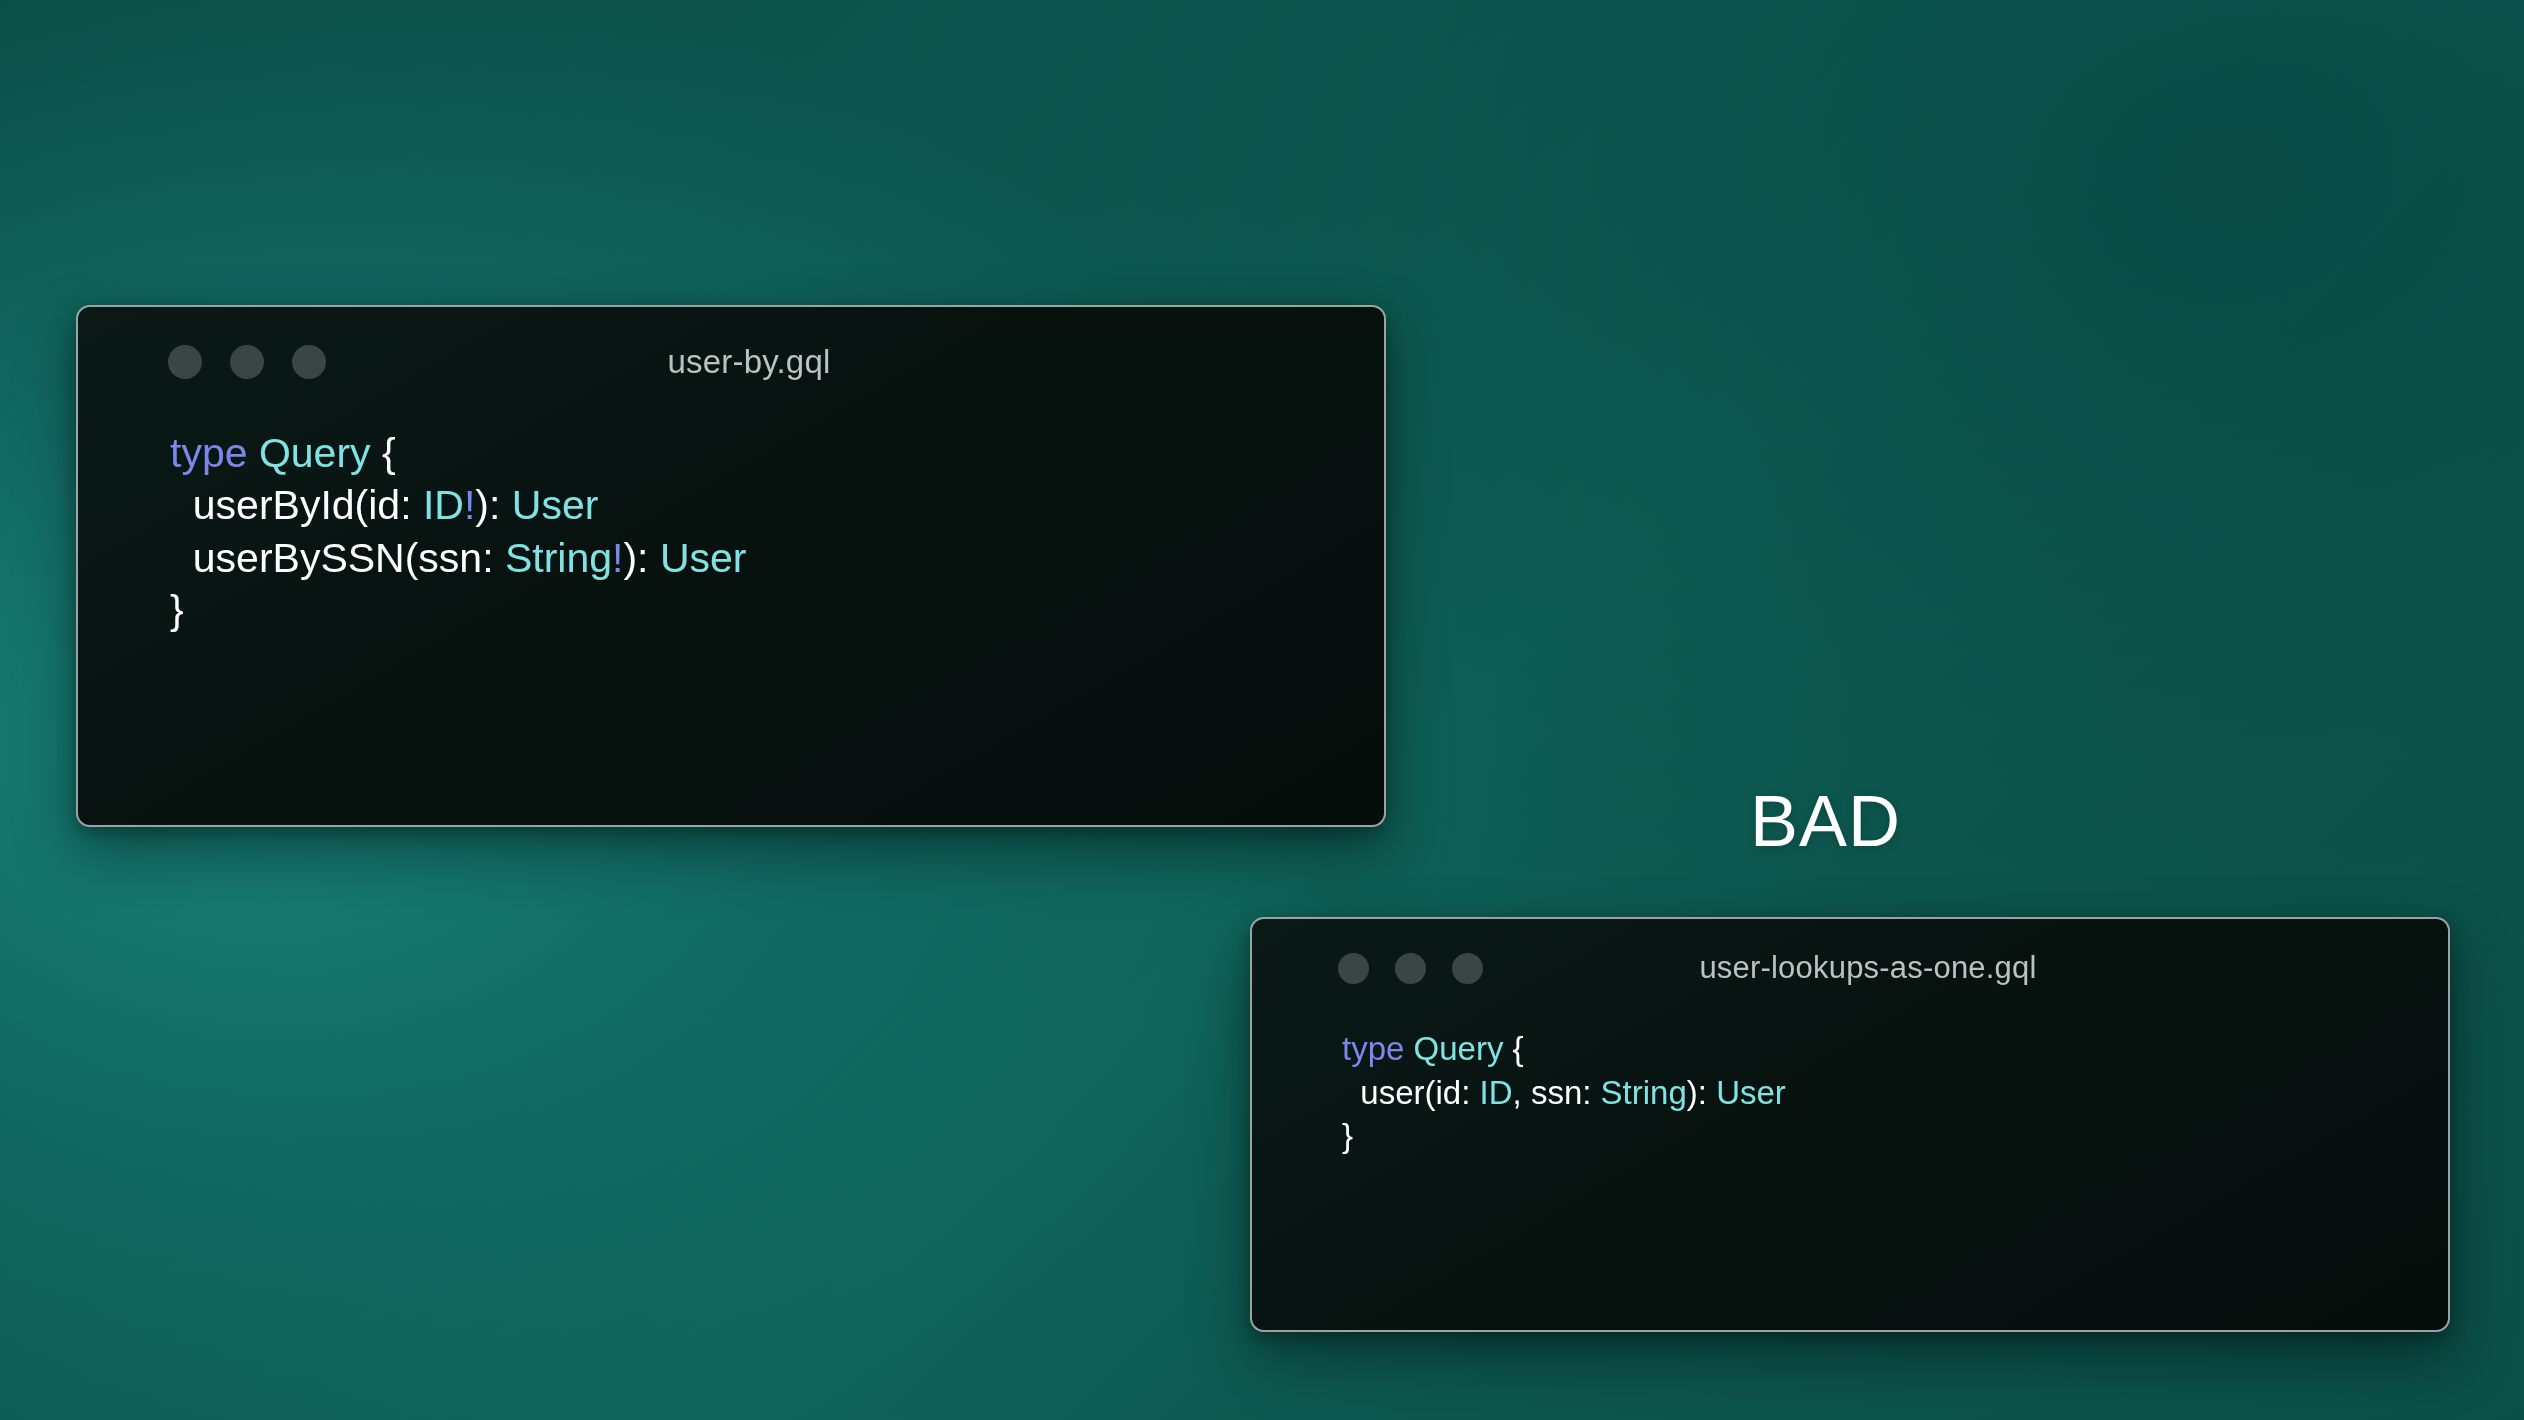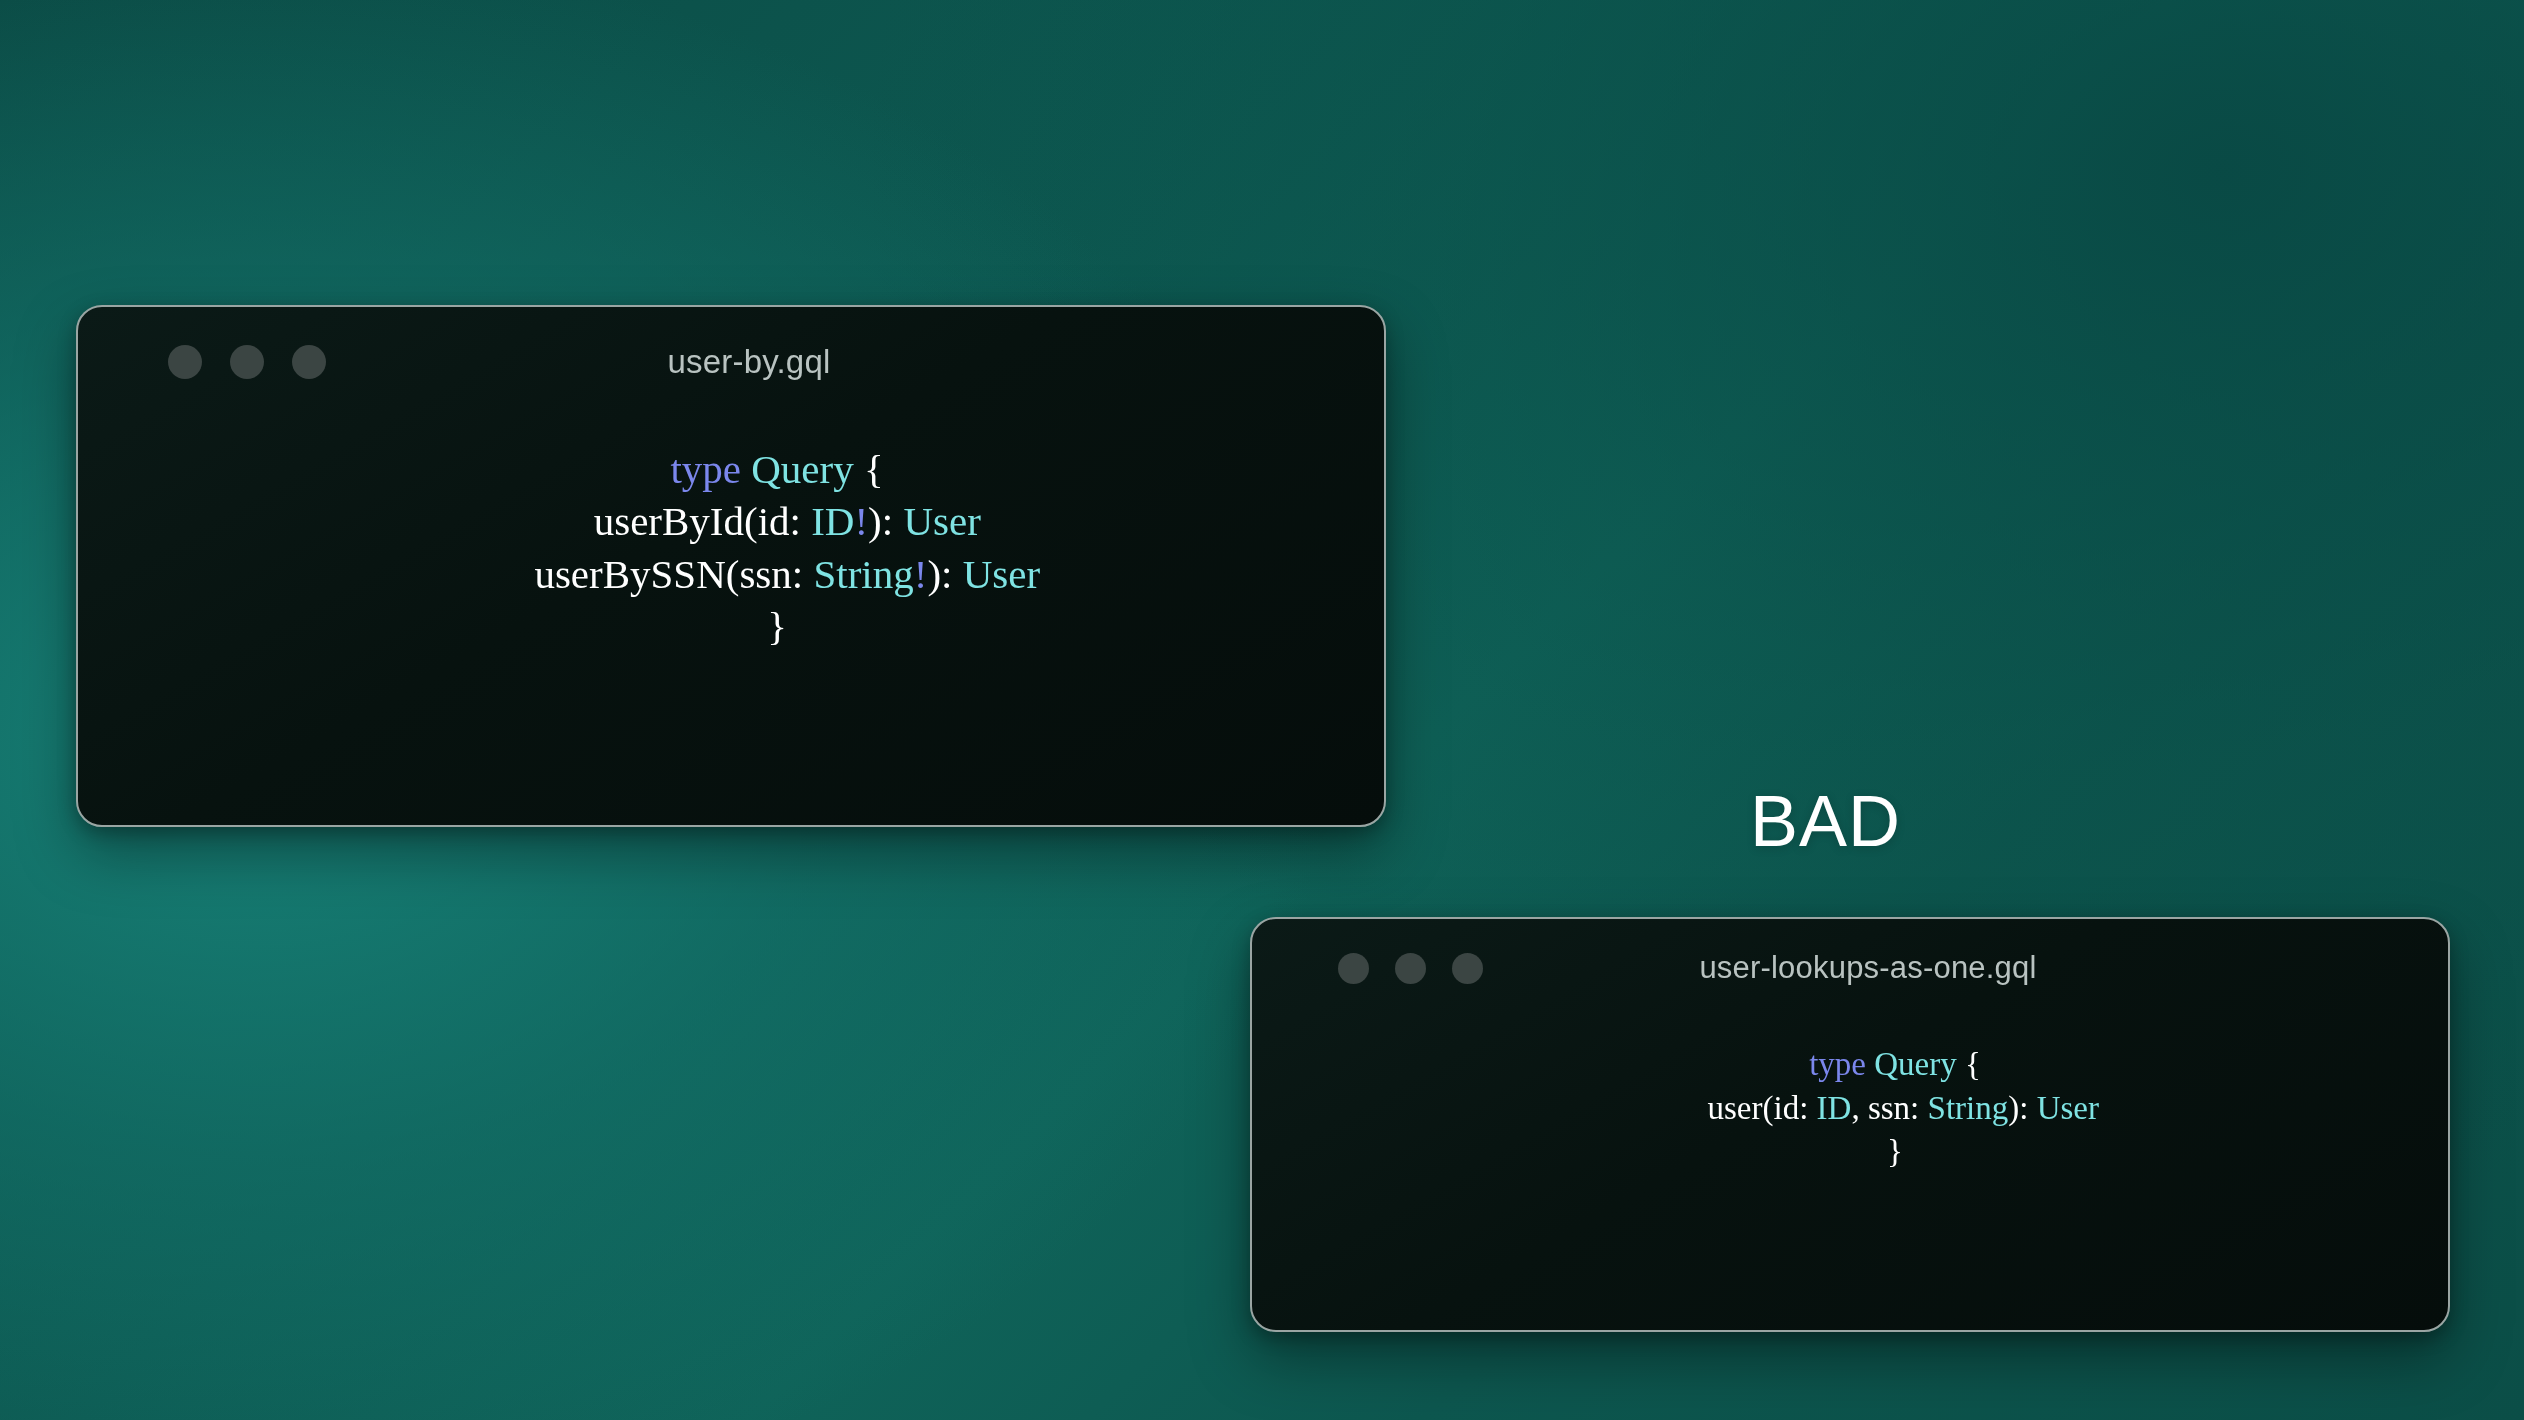--- a/index.html
+++ b/index.html
@@ -43,21 +43,21 @@
   }
   #label-bad {
     left: 1750px;
     top: 785px;
     font-size: 72px;
   }
 
   
   .code-window {
     position: absolute;
-    border-radius: 26px;
+    border-radius: 14px;
     border: 2px solid #9aa5a3;
     box-sizing: border-box;
     background: linear-gradient(150deg, #0b1a17 0%, #07120f 45%, #050d0b 100%);
     box-shadow:
       0 26px 60px rgba(0,0,0,0.38),
       0 6px 18px rgba(0,0,0,0.28);
     overflow: hidden;
     padding-left: 36px;
   }
   #window-good {
@@ -107,28 +107,27 @@
     font-weight: 400;
     letter-spacing: 0.2px;
     pointer-events: none;
   }
   #window-bad .window-title { font-size: 31px; }
 
   .code-body {
     padding: 10px 0 0 0;
   }
   pre.code {
-    margin: 16px;
+    margin: 0;
     padding: 0 0 0 56px;
-    font-family: Liberation Serif, serif;
+    font-family: Liberation Sans, sans-serif;
     font-size: 41px;
     line-height: 1.28;
     color: #ffffff;
     white-space: pre;
-    text-align: center;
   }
   #window-bad pre.code {
     padding-left: 54px;
     font-size: 33px;
     line-height: 1.32;
   }
 
   .tok-kw   { color: #7b87ec; }
   .tok-type { color: #7fe3e3; }
   .tok-punc { color: #ffffff; }

